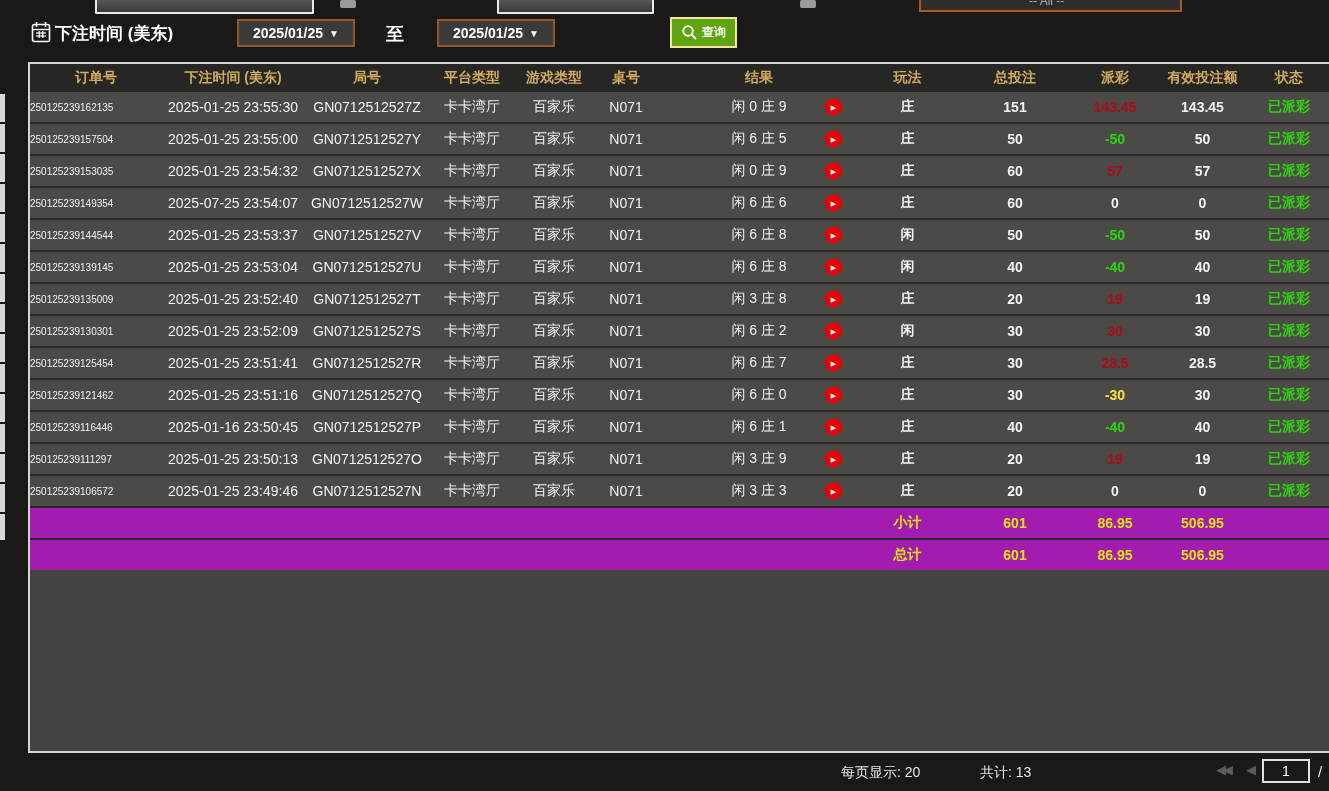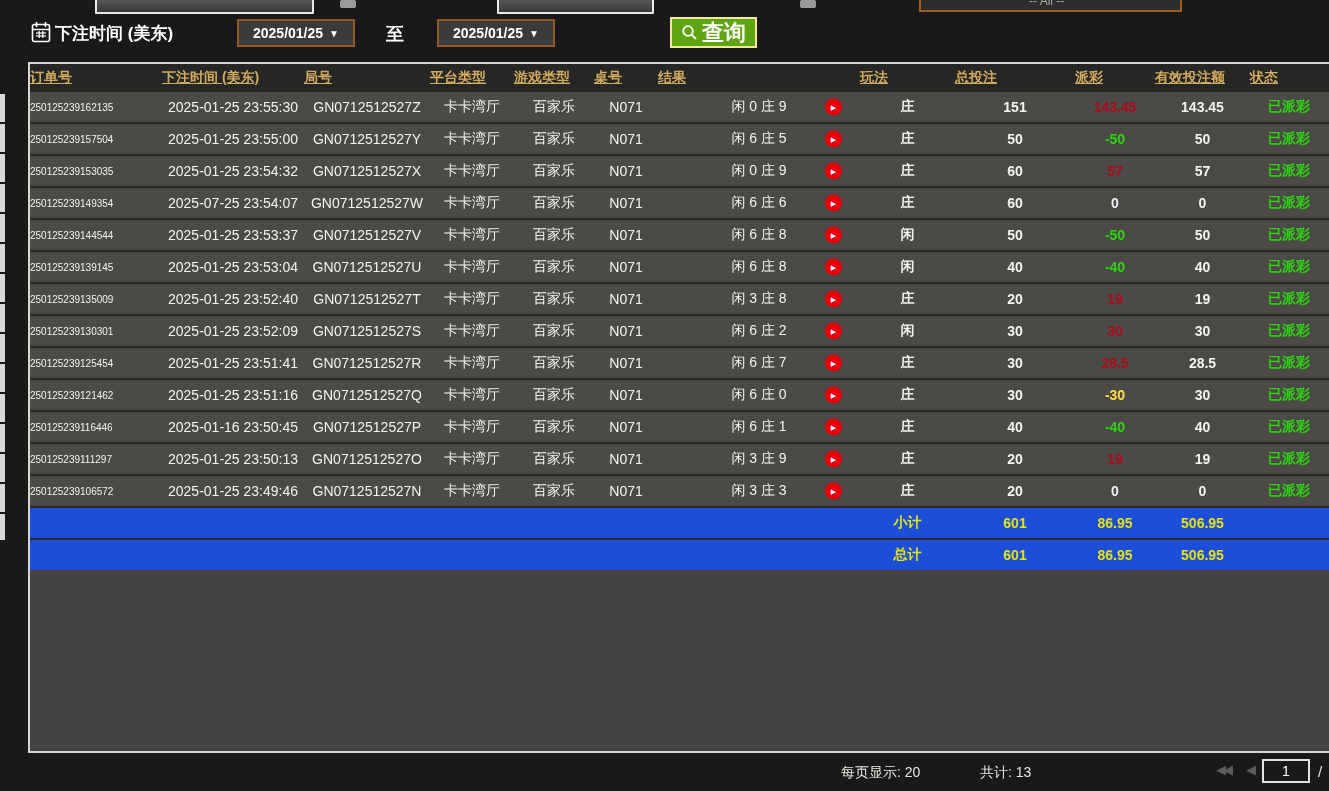--- a/index.html
+++ b/index.html
@@ -18,38 +18,38 @@
   
   .filter-bar{position:absolute;left:0;top:14px;width:100%;height:42px;}
   .cal-icon{position:absolute;left:31px;top:7px;}
   .filter-label{position:absolute;left:55px;top:8px;color:#fff;font-size:17px;font-weight:bold;}
   .date-select{position:absolute;top:5px;width:118px;height:28px;box-sizing:border-box;
     background:#3b3b3b;border:2px solid #96581f;color:#fff;font-size:14px;font-weight:bold;
     display:flex;align-items:center;justify-content:center;gap:6px;cursor:pointer;}
   .date-select .caret{font-size:10px;}
   .to-label{position:absolute;left:386px;top:8px;color:#fff;font-size:18px;font-weight:bold;}
   .search-btn{position:absolute;left:670px;top:3px;height:31px;padding:0 9px;
-    background:#5fa411;border:2px solid #f2e6a0;color:#fff;font-size:22px;font-weight:bold;
+    background:#5fa411;border:2px solid #f2e6a0;color:#fff;font-size:12px;font-weight:bold;
     display:flex;align-items:center;gap:4px;cursor:pointer;font-family:inherit;}
   
   .table-wrap{position:absolute;left:28px;top:62px;width:1301px;height:691px;box-sizing:border-box;
     border:2px solid #d5d5d3;border-right:none;background:#454341;display:flex;flex-direction:column;}
   .trow{display:grid;grid-template-columns:132px 142px 126px 84px 80px 64px 202px 95px 120px 80px 95px 78px;
     align-items:center;}
   .thead{height:28px;background:#262624;color:#d2ab5f;font-size:14px;font-weight:bold;}
-  .thead span{text-align:left;text-decoration:underline;}
+  .thead span{text-align:center;}
   .drow{height:30px;background:#4b4a47;border-top:2px solid #2a2927;color:#f2f2f0;font-size:14px;}
   .drow:first-child{border-top:none;}
   .drow .c{text-align:center;white-space:nowrap;}
   .c-order{text-align:left !important;padding-left:0;font-size:10px;}
   .c-result{position:relative;}
   .play{position:absolute;right:18px;top:50%;transform:translate(0,-50%);
     width:17px;height:17px;border-radius:50%;background:#e8000a;color:#fff;font-size:7px;
     display:flex;align-items:center;justify-content:center;cursor:pointer;line-height:1;}
-  .sumrow{height:30px;background:#1d4ed8;border-top:2px solid #2a2927;color:#e3e312;
+  .sumrow{height:30px;background:#a21caf;border-top:2px solid #2a2927;color:#e3e312;
     font-size:14px;font-weight:bold;}
   .sumrow span{text-align:center;}
   .filler{flex:1;background:#454341;}
   .bold{font-weight:bold;}
   
   .edge-artifact{position:absolute;left:0;top:94px;width:5px;height:446px;
     background:repeating-linear-gradient(to bottom,#d8d8d6 0 28px,#1b1917 28px 30px);}
   
   .footer{position:absolute;left:0;top:756px;width:100%;height:35px;color:#e6e6e4;font-size:14px;}
   .fp-size{position:absolute;left:805px;top:8px;margin-left:36px;}

